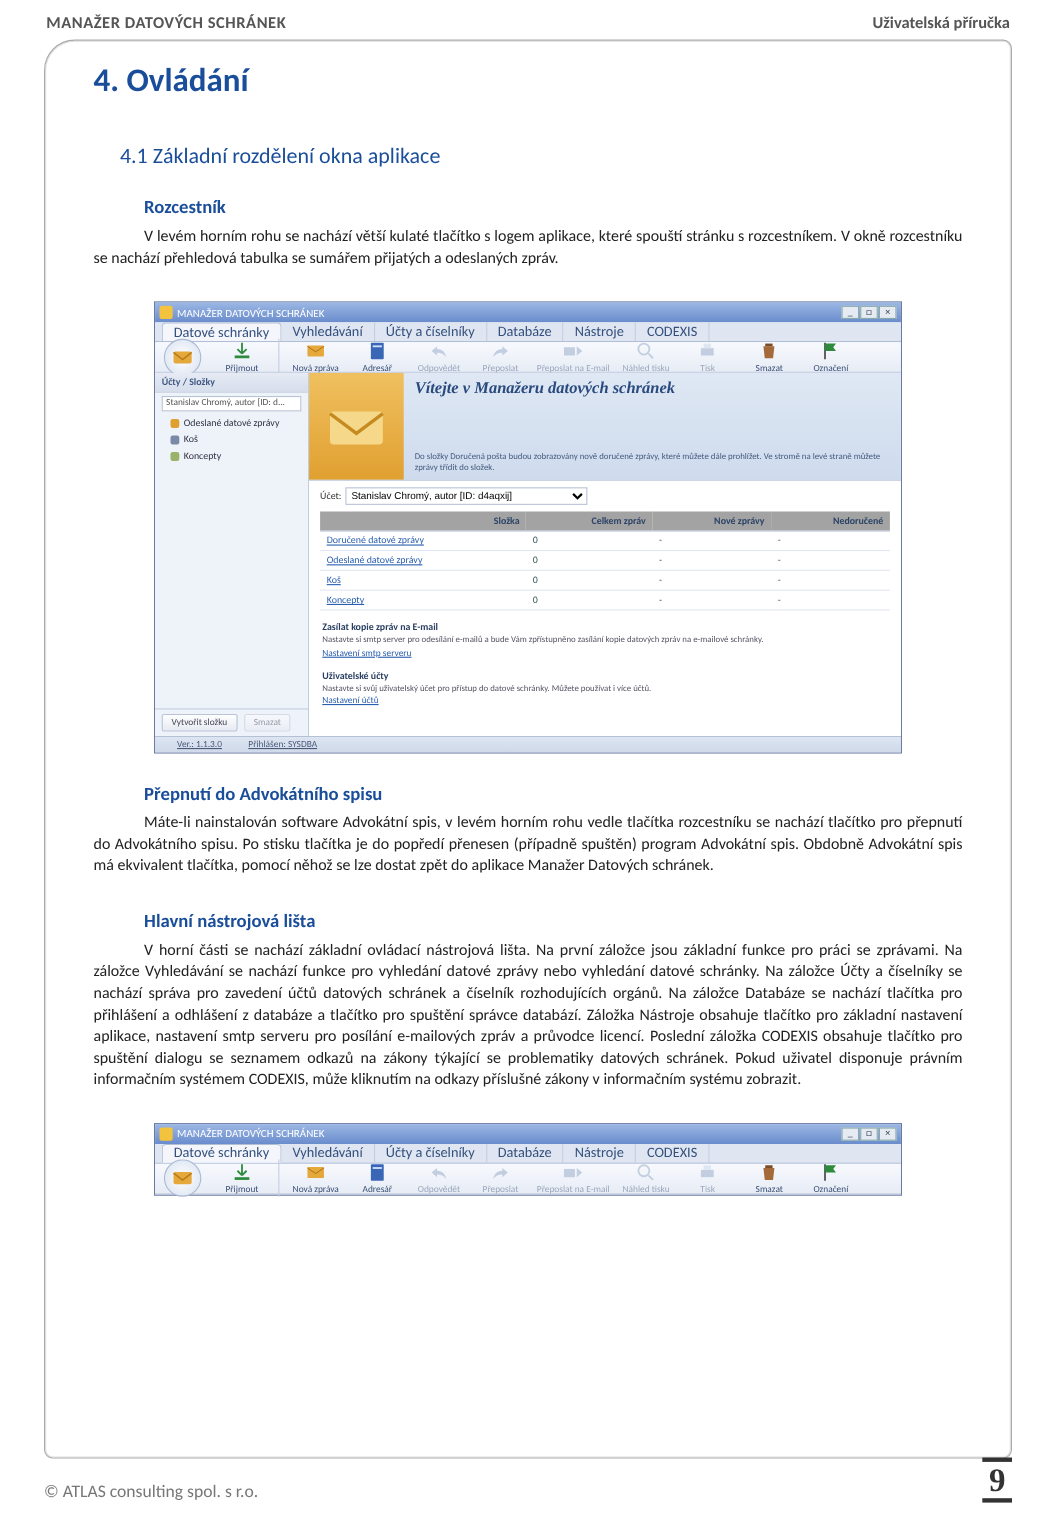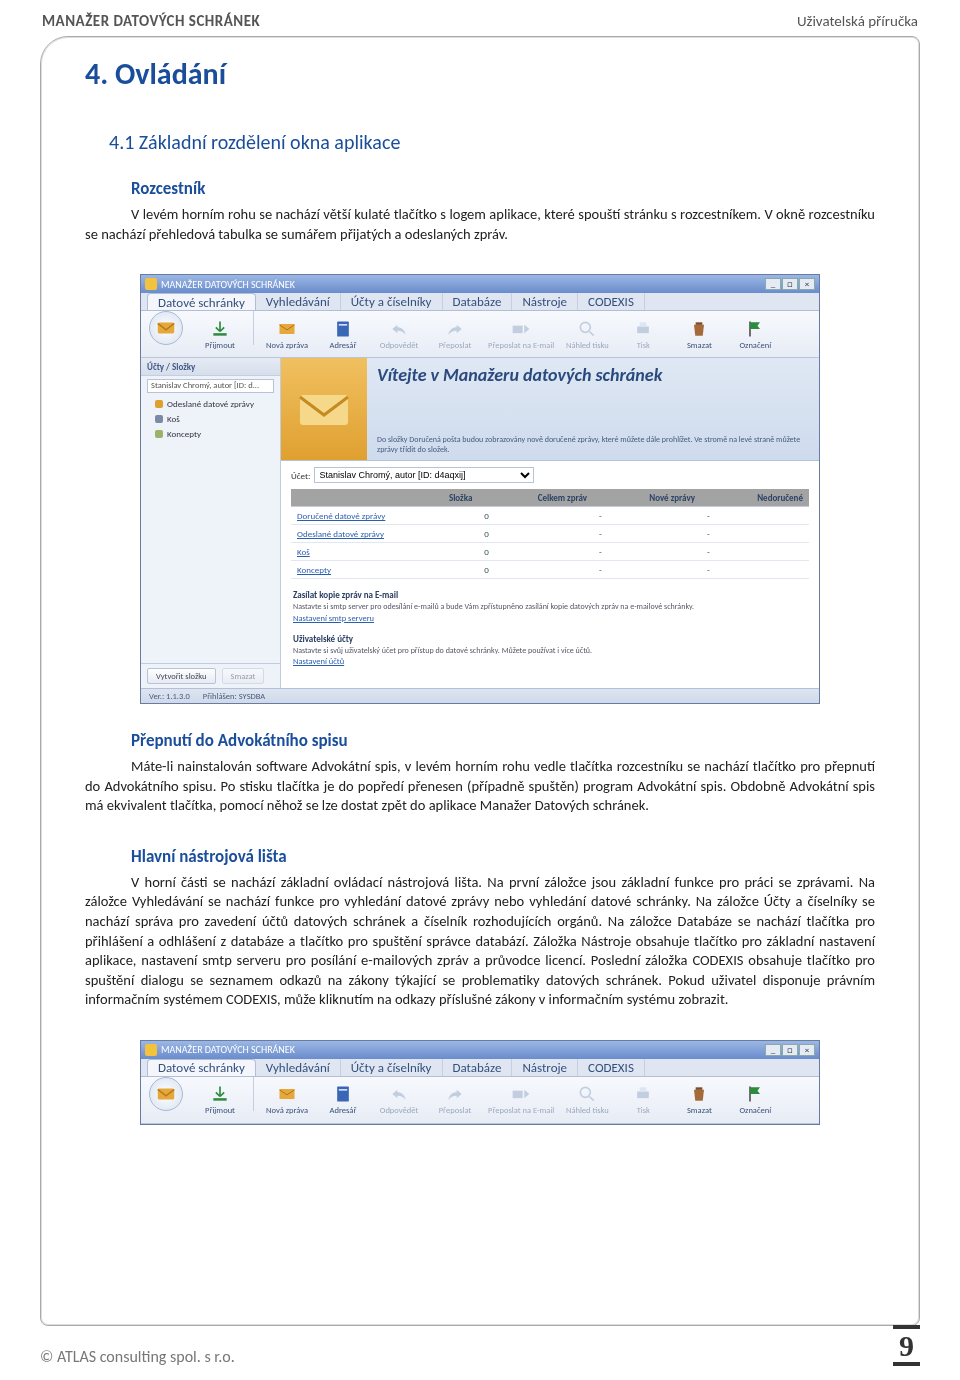--- a/index.html
+++ b/index.html
@@ -26,20 +26,21 @@
   }
   .header-left {
     font-weight: 700;
     letter-spacing: .5px;
     color: #555;
     font-size: 15px;
   }
   .header-right {
     color: #555;
     font-size: 15px;
+    font-weight: bold;
   }
   .content-frame {
     border: 1px solid #aaa;
     border-radius: 28px 8px 8px 8px;
     padding: 18px 44px 24px 44px;
     min-height: 1290px;
     position: relative;
     margin-top: 2px;
     box-shadow: 0 0 0 1px #ddd inset;
   }
@@ -105,22 +106,23 @@
   .ss-tab {
     padding: 2px 10px;
     border-right: 1px solid #c5cfdf;
     font-size:13px;
     color:#34507d;
     display:flex; align-items:center;
   }
   .ss-tab.active { background:#f4f6fb; border-top-left-radius:4px; border-top-right-radius:4px; border:1px solid #b0bed6; border-bottom:none; }
   .ss-toolbar {
     background: linear-gradient(#f7f9fd, #e7ecf5);
-    height: 47px;
+    height: 28px;
     display:flex;
+    align-items:center;
     gap: 10px;
     padding: 0 8px;
     border-bottom:1px solid #b9c5da;
   }
   .tbtn {
     display:flex; flex-direction:column; align-items:center; justify-content:center;
     gap:1px; font-size:8.5px; color:#3a5077;
     min-width:46px;
   }
   .tbtn .ticon { width:20px; height:20px; border-radius:3px; display:flex; align-items:center; justify-content:center; }
@@ -142,42 +144,42 @@
   .ss-sidebar .sb-row .dot{width:8px;height:8px;border-radius:2px;display:inline-block;}
   .ss-sidebar .sb-combo { margin:3px 6px; height:14px; background:#fff; border:1px solid #b9c3d5; font-size:8.5px; padding:0 3px; color:#555;}
   .ss-main { flex:1; background:#fff; position:relative; }
   .welcome-band {
     display:flex; align-items:stretch;
     background: linear-gradient(#dfe8f4,#cedbed);
     border-bottom:1px solid #b5c3d8;
   }
   .welcome-ill { width:86px; background:linear-gradient(#f0c060,#e0a030); display:flex; align-items:center; justify-content:center; }
   .welcome-txt { flex:1; padding:6px 10px; }
-  .welcome-txt h4 { font-size:18px; color:#2a4a7e; font-weight:600; font-style:italic; margin-bottom:16px;}
+  .welcome-txt h4 { font-size:15px; color:#2a4a7e; font-weight:600; font-style:italic; margin-bottom:16px;font-family:Liberation Serif, serif;}
   .welcome-txt .sm { font-size:8px; color:#455a7d; line-height:1.25;margin-top:48px;}
   .acct-row { display:flex; gap:4px; align-items:center; margin:6px 10px; font-size:9px;}
   .acct-row select { font-size:9px; height:16px; border:1px solid #b9c3d5; background:#fff; flex:0 0 220px;}
   .tbl { margin: 0 10px; border-collapse:collapse; width: calc(100% - 20px); font-size:9px;}
   .tbl th { background:#a3a3a3; color:#2c4467; text-align:right; padding:3px 6px; border-bottom:1px solid #c5cede; font-weight:600; }
   .tbl td { padding:3px 6px; border-bottom:1px solid #e1e6f0; color:#355; }
   .tbl td.link { color:#2a5fb0; text-decoration:underline; }
   .panel-block { margin:10px 12px; font-size:9px; color:#334;}
   .panel-block .pb-title { font-weight:600; color:#2a3f63; margin-bottom:1px;}
   .panel-block .pb-text { font-size:8px; color:#556; line-height:1.3;}
   .panel-block .pb-link { color:#2a5fb0; text-decoration:underline; font-size:8.5px;}
   .ss-footerbtns {
     background:#eef2f9; border-top:1px solid #c3ccdd;
     padding:4px 6px; display:flex; gap:6px;
   }
   .ss-footerbtns .fbtn { font-size:8.5px; background:linear-gradient(#fefefe,#e6eaf2); border:1px solid #b9c3d5; padding:2px 8px; border-radius:2px; color:#445;}
   .ss-status {
     background: linear-gradient(#dde5f1,#cfd9e9);
     border-top:1px solid #b3c0d6;
-    font-size:8.5px; color:#4a5a78; padding:2px 8px;
-    display:flex; gap:13px;
+    font-size:8.5px; color:#4a5a78; padding:2px 20px;
+    display:flex; gap:24px;text-decoration:underline;
   }
 
   .page-footer {
     position:absolute;
     bottom: 14px;
     left: 40px; right: 40px;
     display:flex;
     justify-content: space-between;
     align-items: flex-end;
   }

